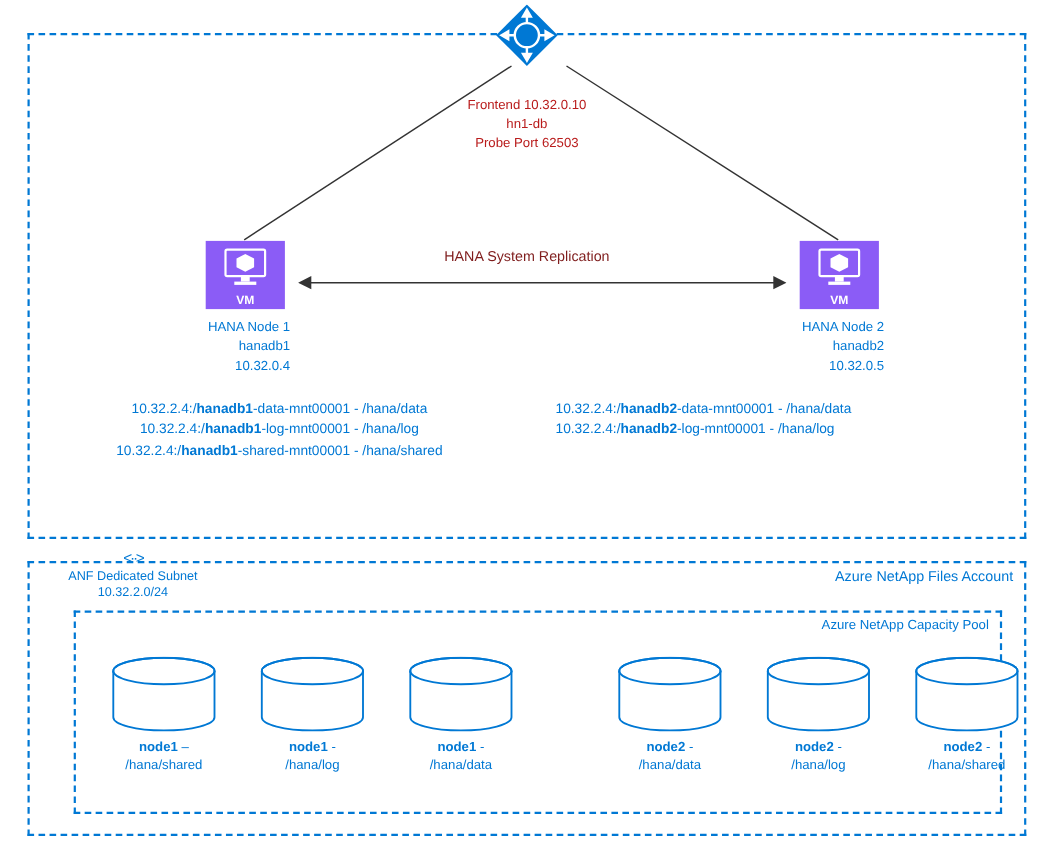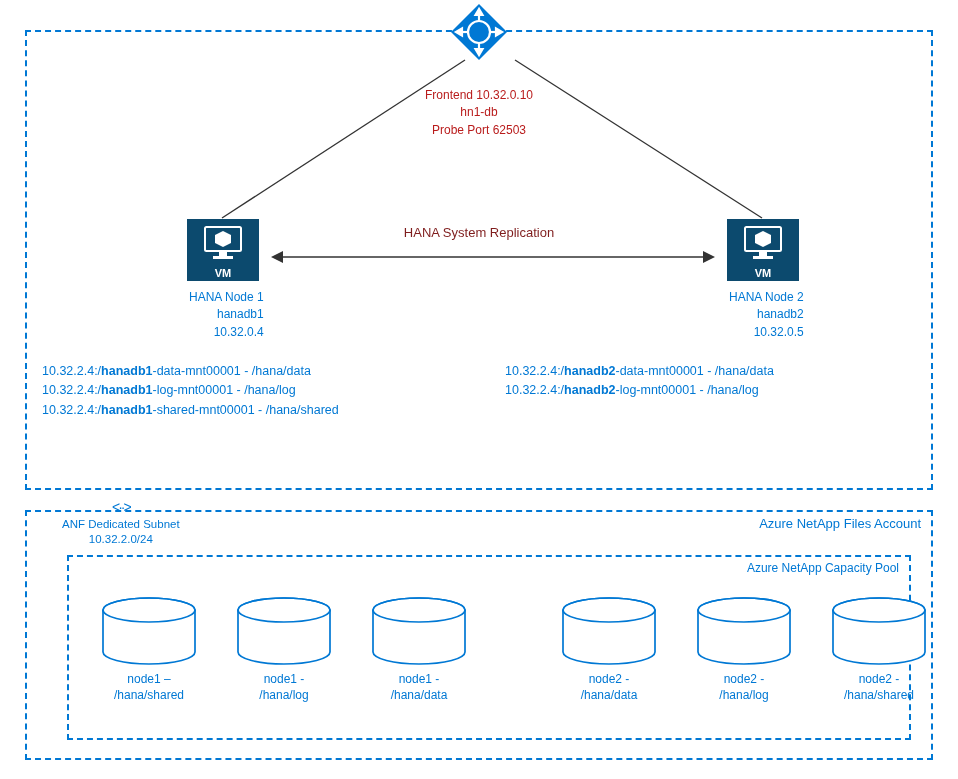--- a/index.html
+++ b/index.html
@@ -41,21 +41,21 @@
     transform: translateX(-50%);
     text-align: center;
     color: #b91c1c;
     line-height: 1.45;
     white-space: nowrap;
   }
   .vm-box {
     position: absolute;
     width: 72px;
     height: 62px;
-    background: #0c4a6e;
+    background: #8b5cf6;
     top: 187px;
   }
   .vm-box svg { display:block; margin: 5px auto 0 auto; }
   .vm-label {
     position: absolute;
     bottom: 2px;
     left: 0; right: 0;
     text-align: center;
     color: #fff;
     font-size: 11px;
@@ -73,21 +73,21 @@
   }
   .node-text-left { left: 162px; }
   .node-text-right { left: 702px; }
   .mounts {
     position: absolute;
     top: 330px;
     color: #0078d4;
     line-height: 1.55;
     font-size: 12.5px;
   }
-  .mounts-left { left: 15px; width: 400px; }
+  .mounts-left { left: 27px; width: 400px; text-align: center; }
   .mounts-right { right: 26px; width: 400px; text-align: left; }
   .mounts b { font-weight: 700; }
   .hsr-label {
     position: absolute;
     top: 193px;
     left: 50%;
     transform: translateX(-50%);
     color: #7f1d1d;
     font-size: 13px;
     white-space: nowrap;
@@ -147,21 +147,21 @@
     width: 110px;
     text-align: center;
   }
   .disk svg { display:block; margin:0 auto; }
   .disk-label {
     color: #0078d4;
     margin-top: 4px;
     line-height: 1.35;
     font-size: 12px;
   }
-  .disk-label b { font-weight: 400; }
+  .disk-label b { font-weight: 700; }
 </style>
 </head>
 <body>
 
 <div class="dashed-box top-container">
 
   <svg class="diag-lines">
     <line class="line" x1="438" y1="28" x2="195" y2="186"></line>
     <line class="line" x1="488" y1="28" x2="735" y2="186"></line>
   </svg>

